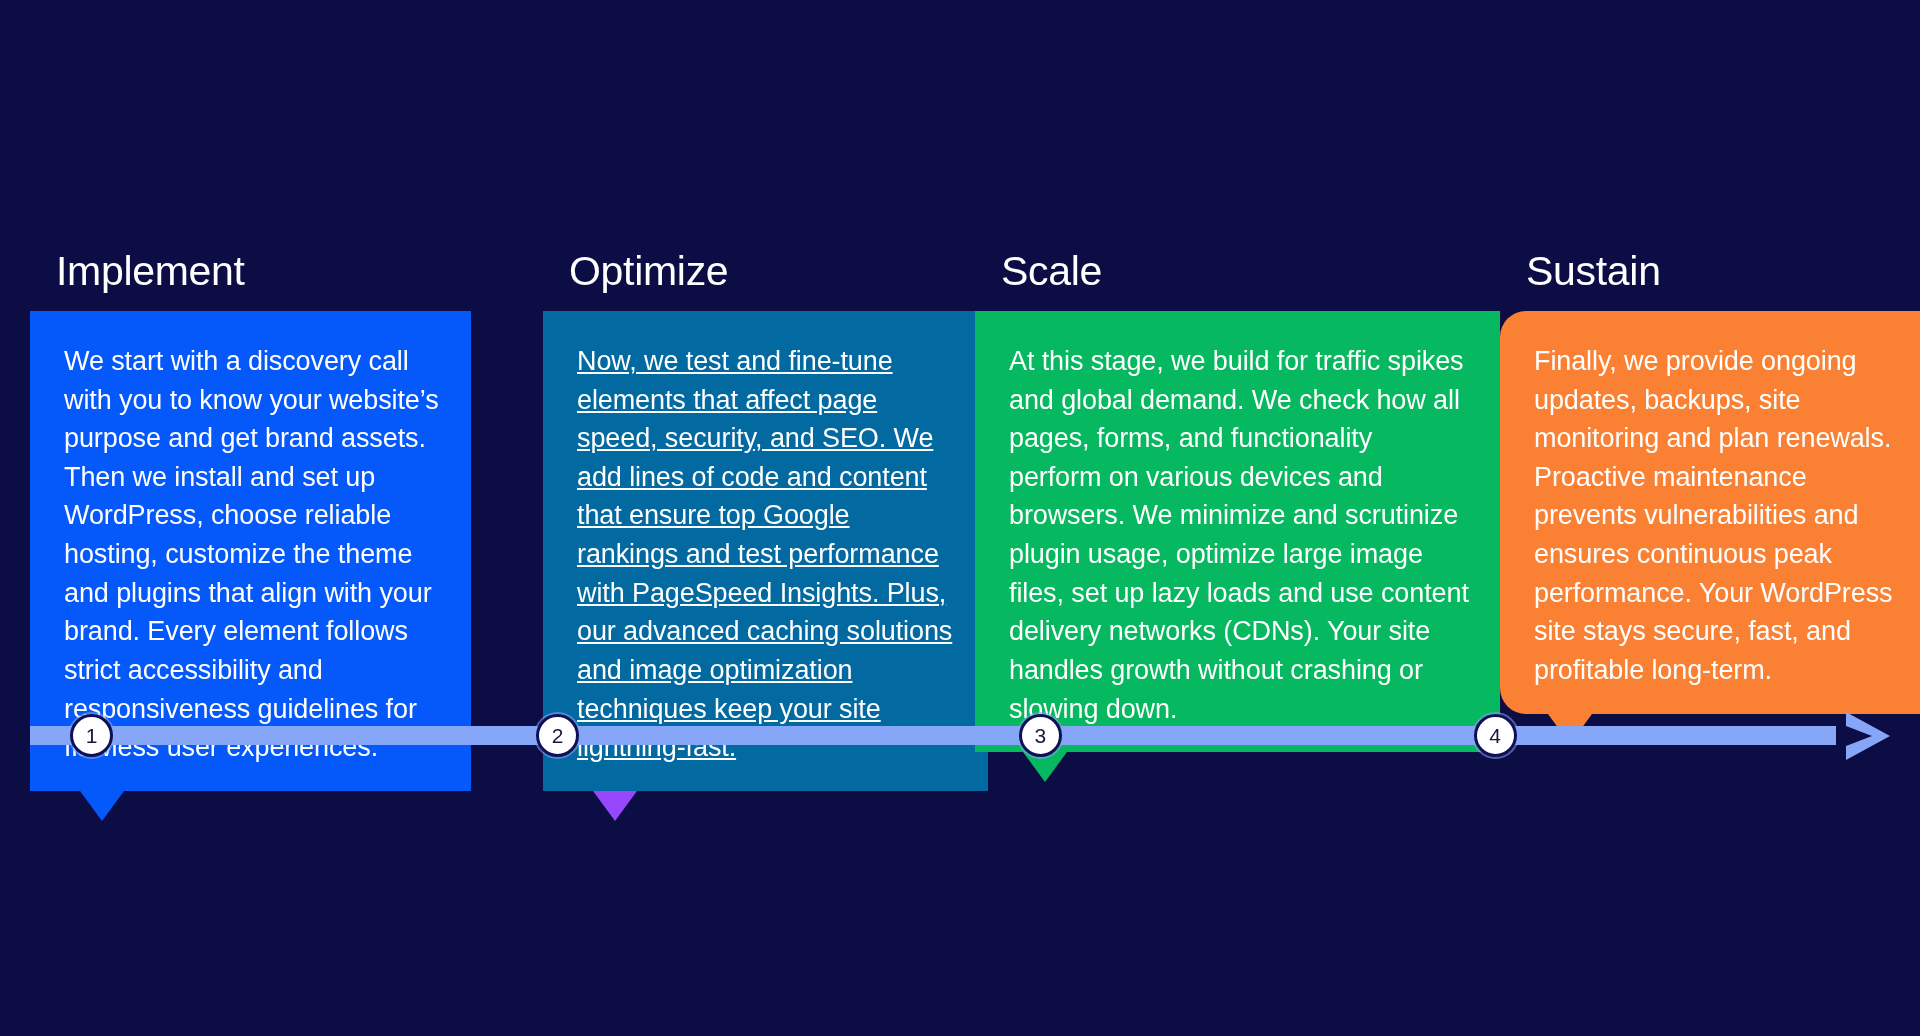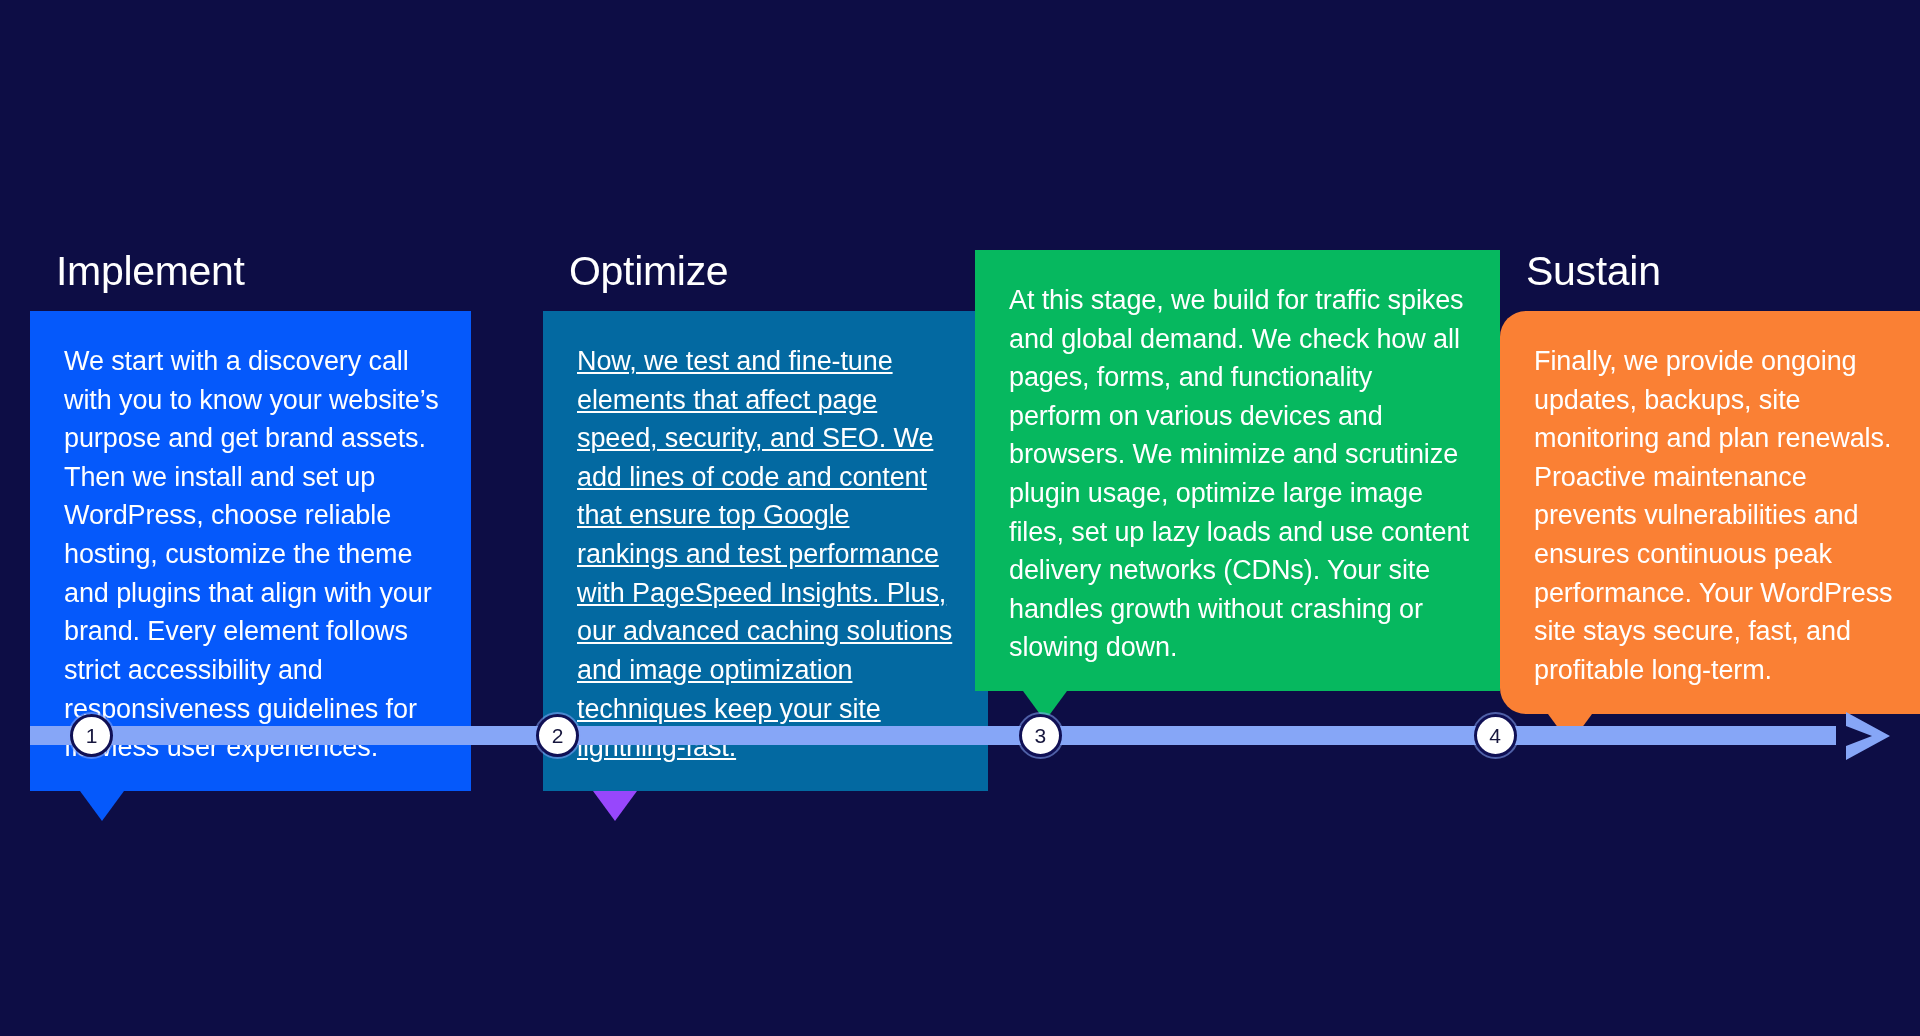--- a/index.html
+++ b/index.html
@@ -128,20 +128,21 @@
     <div class="step-title" style="font-size: 41px;">Optimize</div>
     <div class="card-wrap">
       <div class="card" id="card-1" style="background: #0369a1; width: 445px; text-decoration: underline;">
         <span>Now, we test and fine-tune elements that affect page speed, security, and SEO. We add lines of code and content that ensure top Google rankings and test performance with PageSpeed Insights. Plus, our advanced caching solutions and image optimization techniques keep your site lightning-fast.</span>
       </div>
       <div class="card-pointer" id="pointer-1" style="border-top: 30px solid rgb(151, 71, 252); left: 50px;"></div>
     </div>
   </div>
 
   <div class="step" id="step-2" style="left: 975px; width: 443px;">
+    <div class="step-title" style="font-size: 41px;">Scale</div>
     <div class="card-wrap">
       <div class="card" id="card-2" style="background: rgb(6, 184, 95); width: 525px;">
         <span>At this stage, we build for traffic spikes and global demand. We check how all pages, forms, and functionality perform on various devices and browsers. We minimize and scrutinize plugin usage, optimize large image files, set up lazy loads and use content delivery networks (CDNs). Your site handles growth without crashing or slowing down.</span>
       </div>
       <div class="card-pointer" id="pointer-2" style="border-top: 30px solid rgb(6, 184, 95); left: 48px;"></div>
     </div>
   </div>
 
   <div class="step" id="step-3" style="left: 1500px; width: 444px;">
     <div class="step-title" style="font-size: 41px;">Sustain</div>

